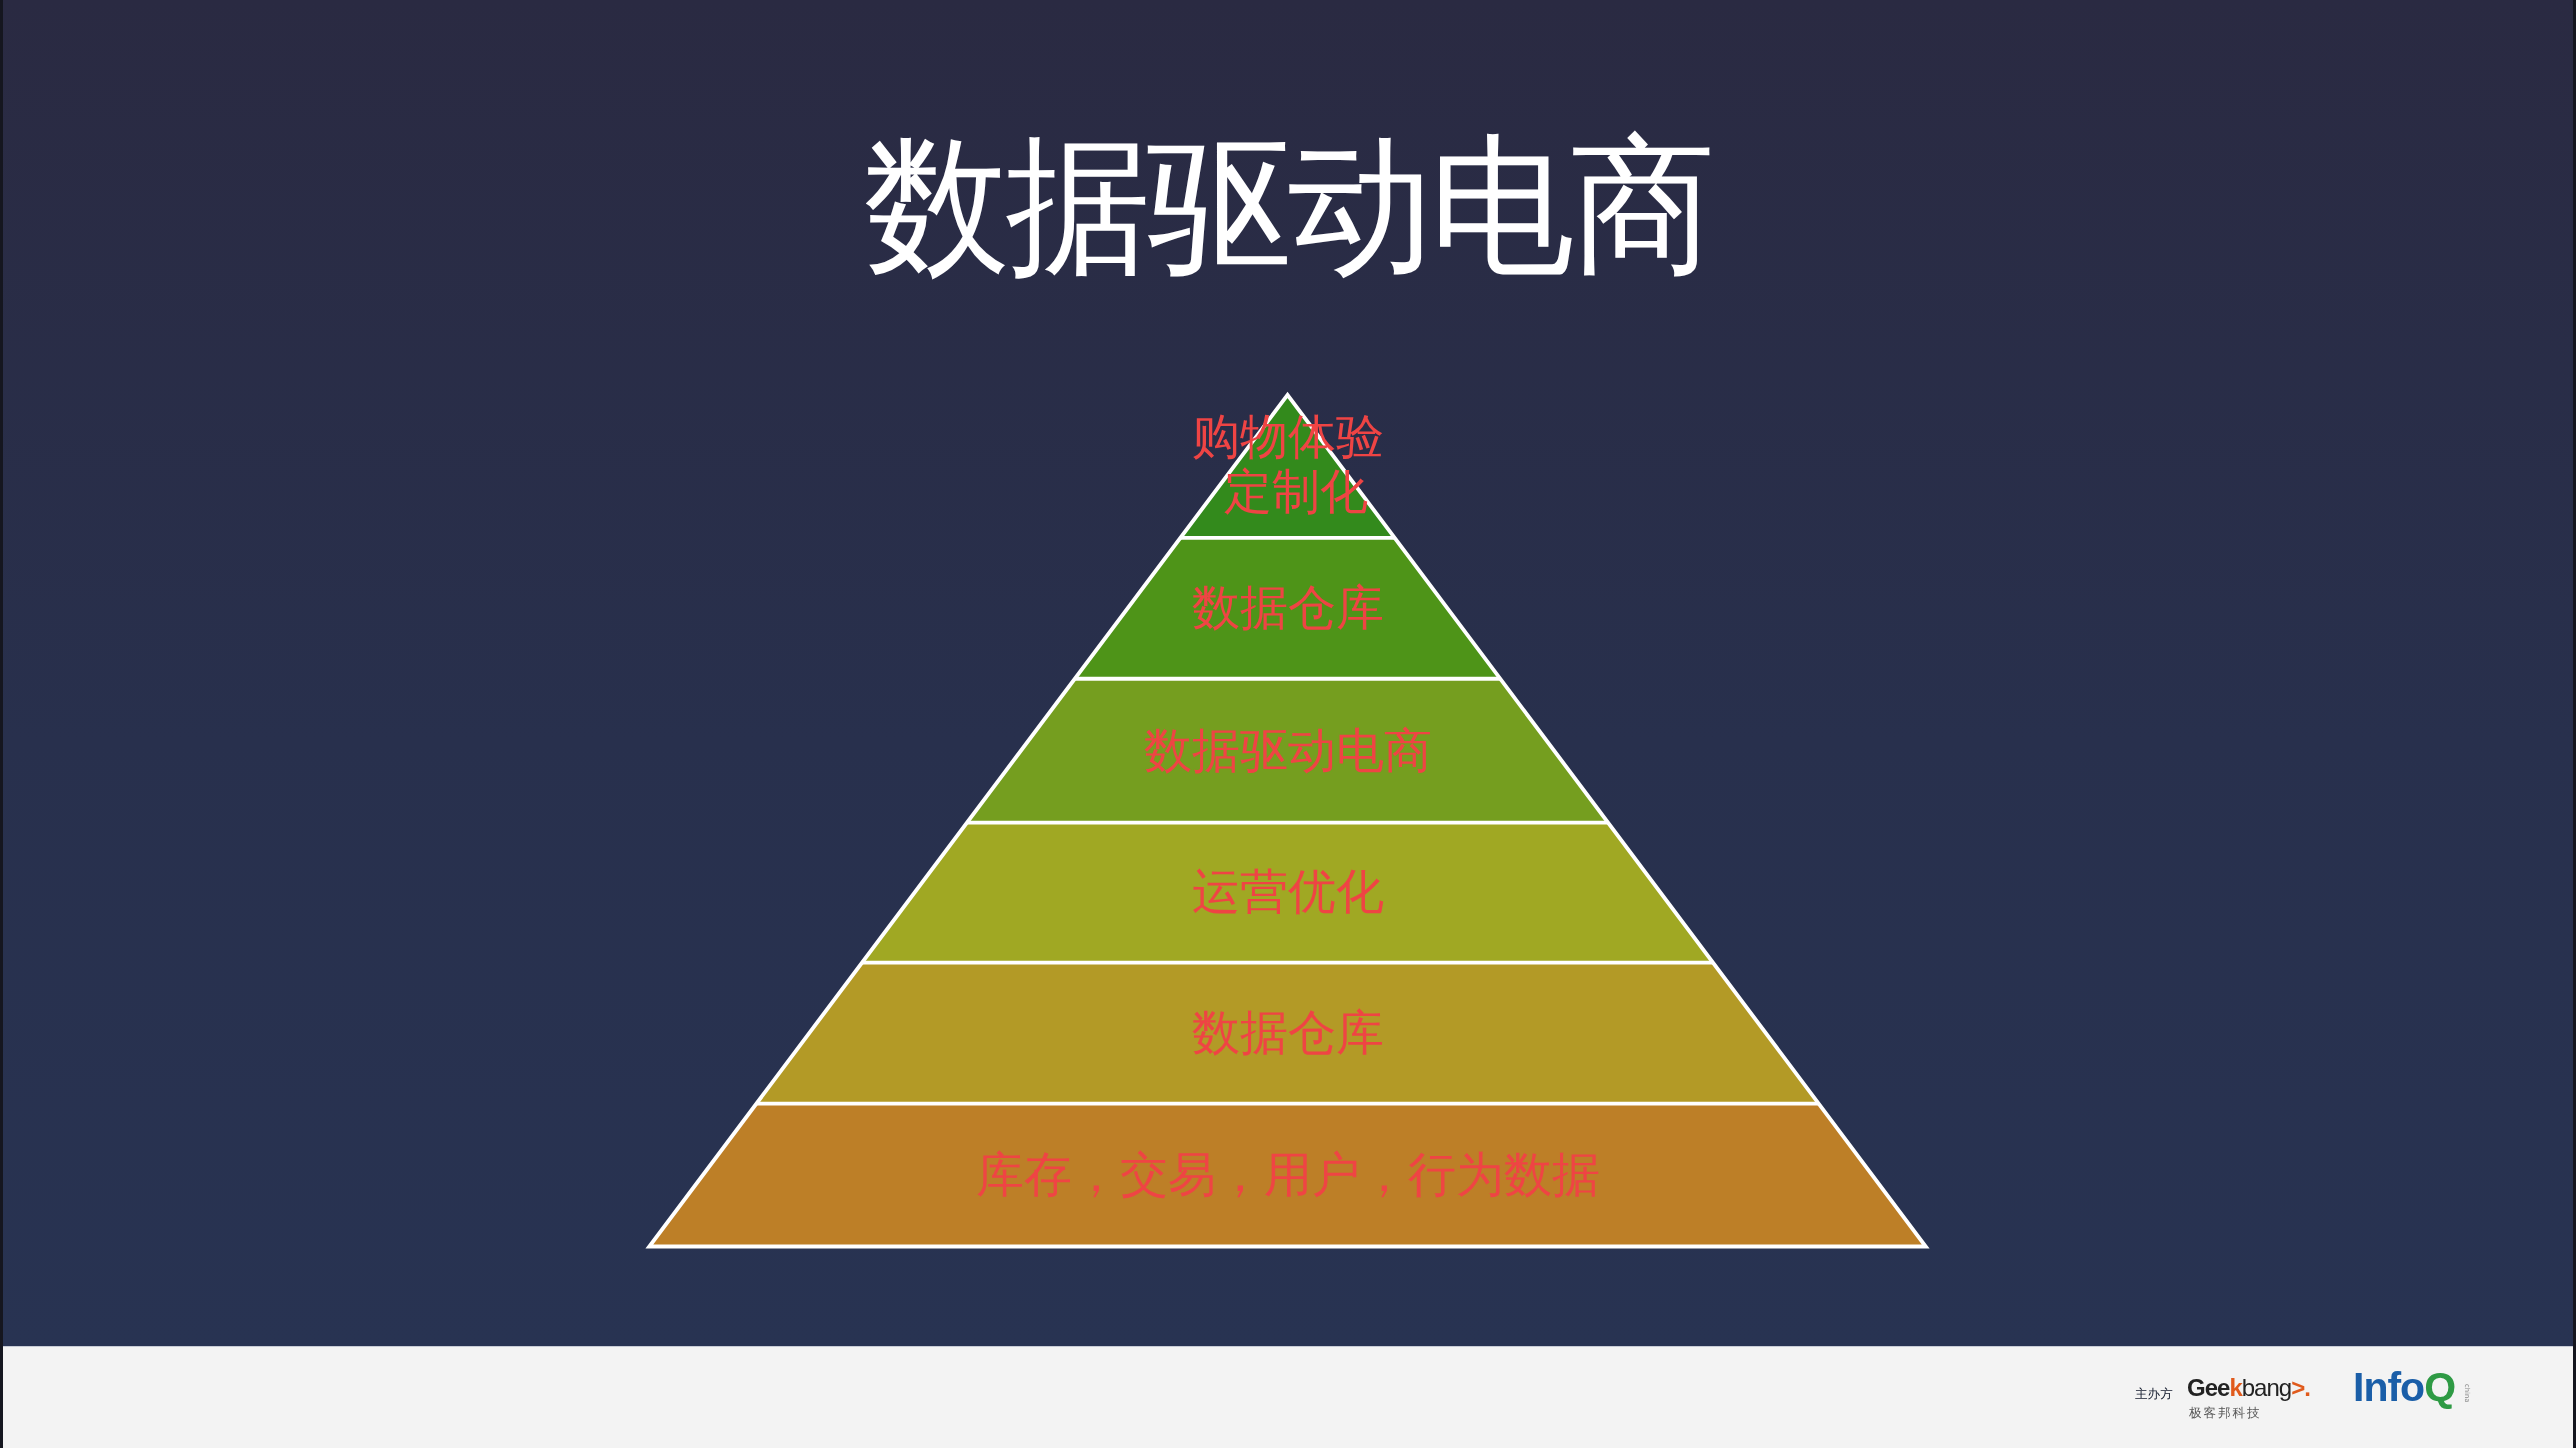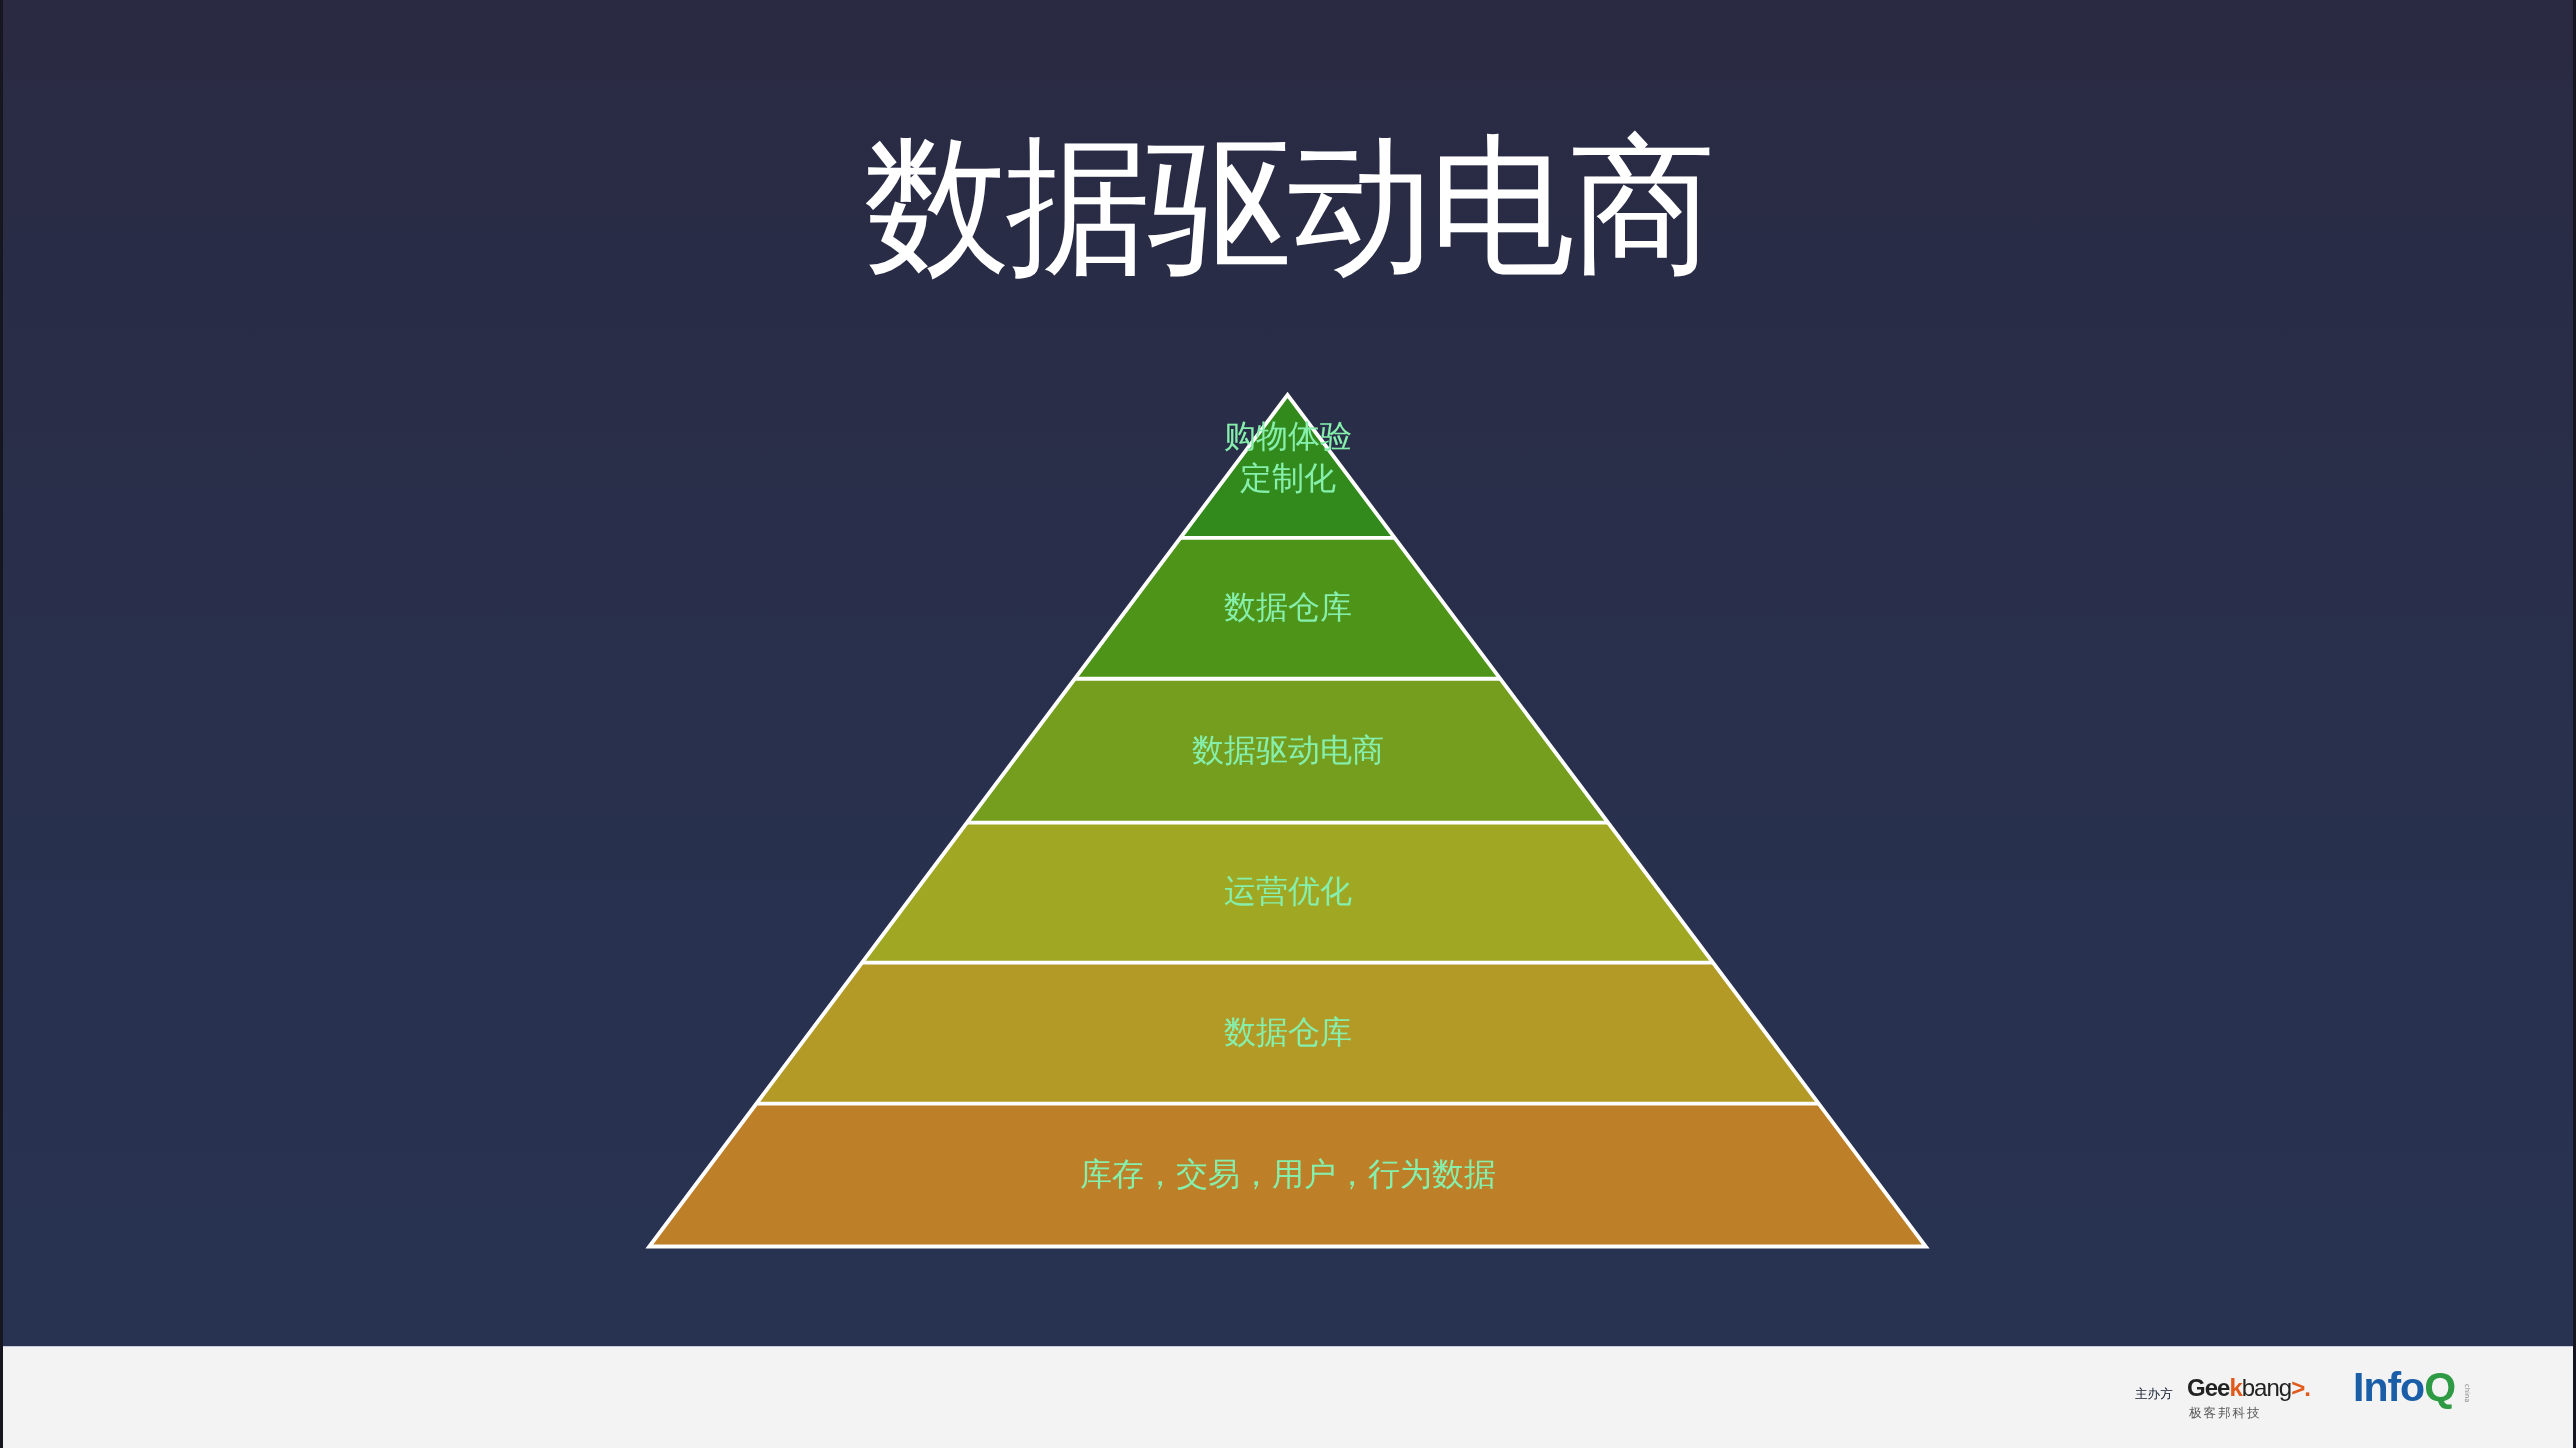--- a/index.html
+++ b/index.html
@@ -16,23 +16,23 @@
   .edge-right { position: absolute; right: 0; top: 0; width: 2.9px; height: 1449px; background: #15161f; }
   .title {
     position: absolute; left: 0; width: 2576px; top: 114px;
     text-align: center; color: #ffffff;
     font-family: "DejaVu Sans", sans-serif;
     font-size: 151px; line-height: 184px; letter-spacing: -3.9px;
     transform: scaleX(0.96);
   }
   svg.pyramid { position: absolute; left: 0; top: 0; }
   .layer-label {
-    position: absolute; color: #86efac; 
+    position: absolute; color: #ef4444; 
     font-family: "DejaVu Serif", "Liberation Serif", serif;
-    font-size: 32px; line-height: 58px; white-space: nowrap;
+    font-size: 48px; line-height: 58px; white-space: nowrap;
     transform: translateX(-50%);
     left: 1288px;
   }
   .footer {
     position: absolute; left: 0; top: 1346px; width: 2576px; height: 102px;
     background: #f3f3f3; border-top: 1.9px solid #c8ccd6;
   }
   .logo-arch { position: absolute; left: 77px; top: 9.7px; width: 232px; height: 87px; }
   .arch-text {
     position: absolute; left: 0; top: 21px; font-size: 39px; line-height: 42px;
@@ -89,21 +89,21 @@
     <polygon points="1333,409 1994,1291 672,1291"></polygon>
     <line x1="1222" y1="557" x2="1444" y2="557"></line>
     <line x1="1113" y1="703" x2="1553" y2="703"></line>
     <line x1="1001" y1="852" x2="1665" y2="852"></line>
     <line x1="892" y1="997" x2="1774" y2="997"></line>
     <line x1="783" y1="1143" x2="1883" y2="1143"></line>
   </g>
 </svg>
 
 <div class="layer-label" style="top:407px;">购物体验</div>
-<div class="layer-label" style="top:449px;">定制化</div>
+<div class="layer-label" style="top:462px;margin-left:8px;">定制化</div>
 <div class="layer-label" style="top:578px;">数据仓库</div>
 <div class="layer-label" style="top:721px;">数据驱动电商</div>
 <div class="layer-label" style="top:862px;">运营优化</div>
 <div class="layer-label" style="top:1003px;">数据仓库</div>
 <div class="layer-label" style="top:1145px;">库存，交易，用户，行为数据</div>
 
 <div class="footer">
 
   <div class="host-label">主办方</div>
 

